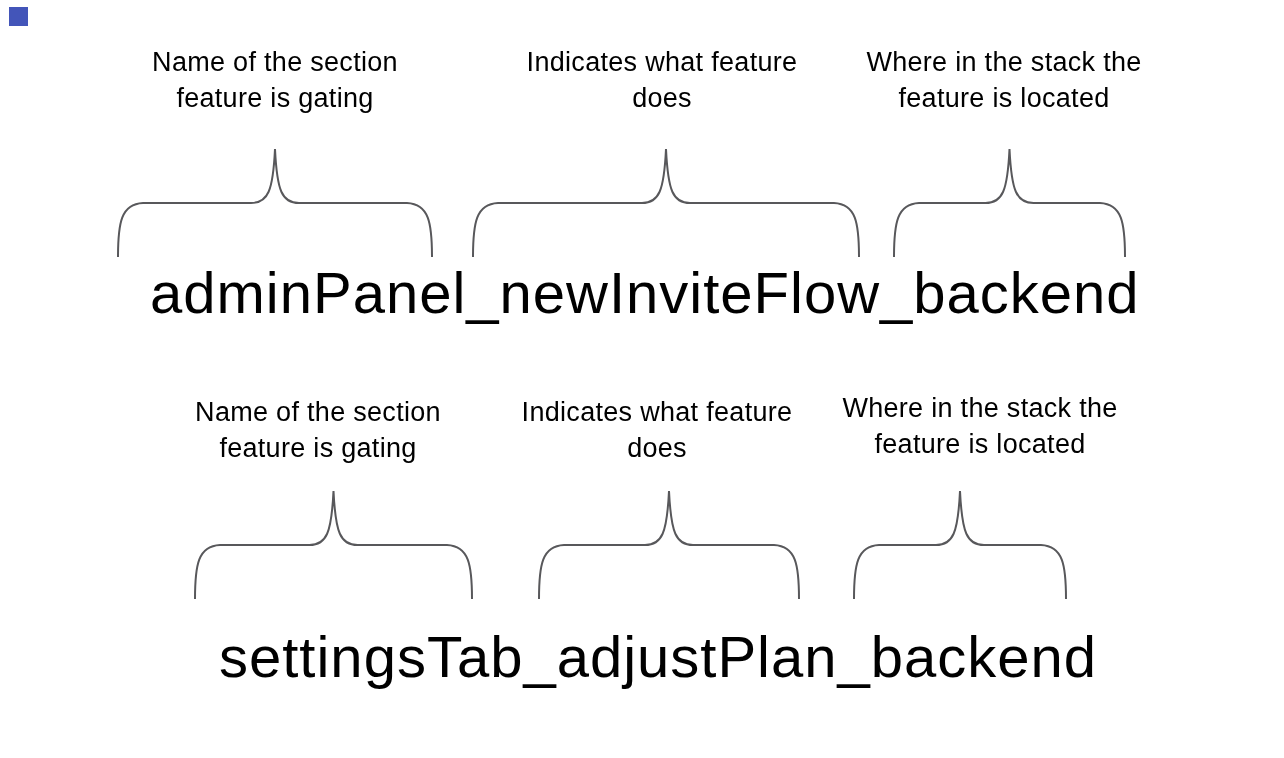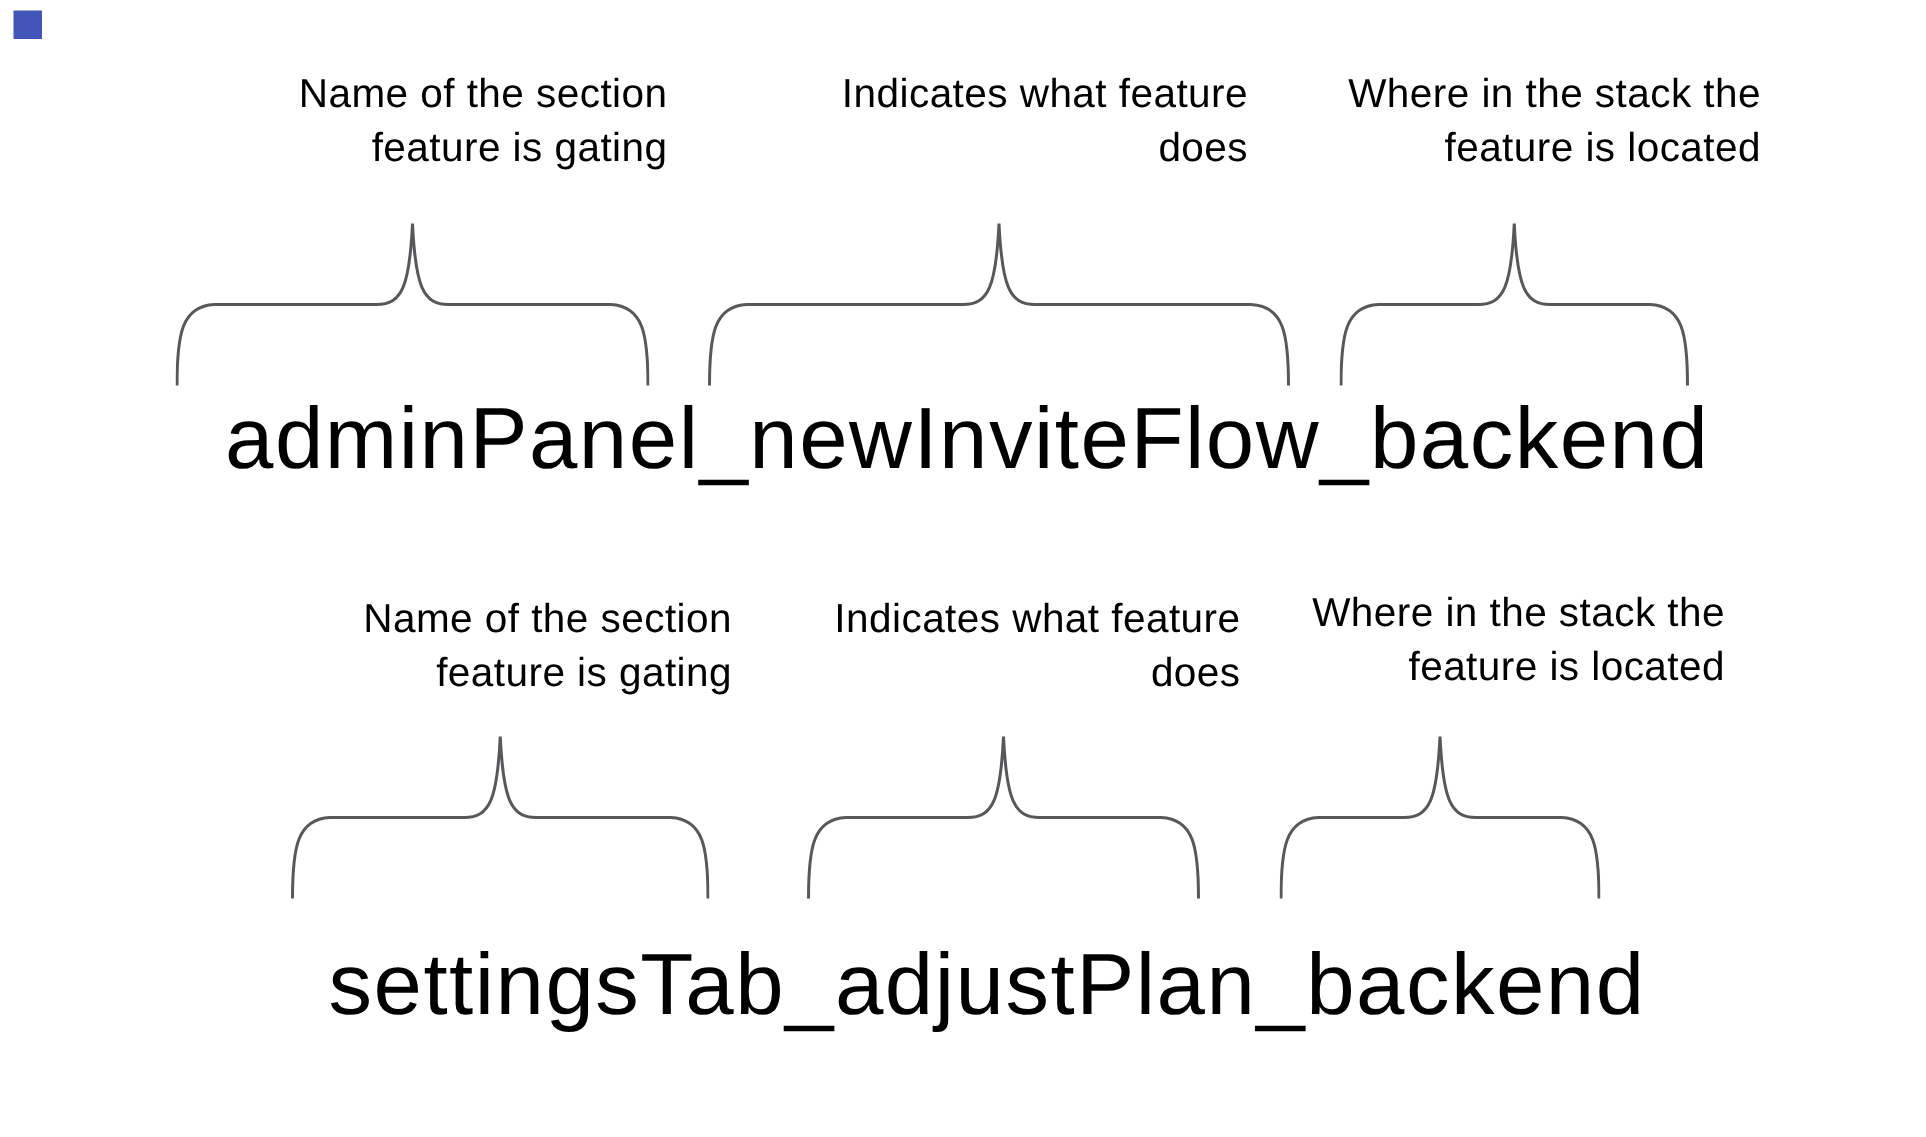--- a/index.html
+++ b/index.html
@@ -19,21 +19,21 @@
   .marker {
     position: absolute;
     left: 9px;
     top: 7px;
     width: 19px;
     height: 19px;
   }
   .annotation {
     position: absolute;
     width: 340px;
-    text-align: right;
+    text-align: center;
     font-size: 27px;
     line-height: 36px;
     letter-spacing: 0.3px;
     color: #000000;
   }
   .brace {
     position: absolute;
     height: 111px;
   }
   .brace svg {

